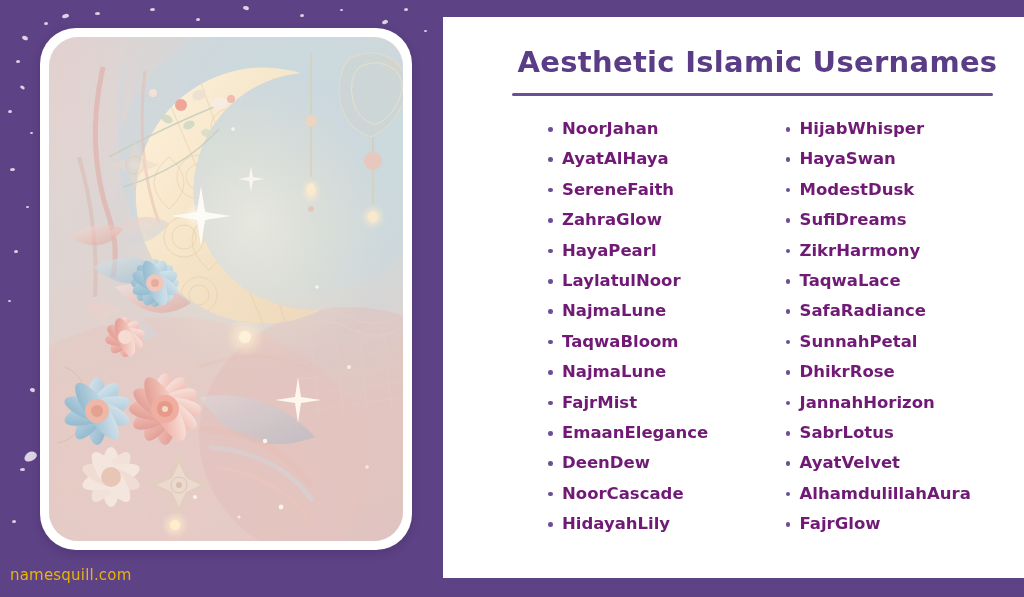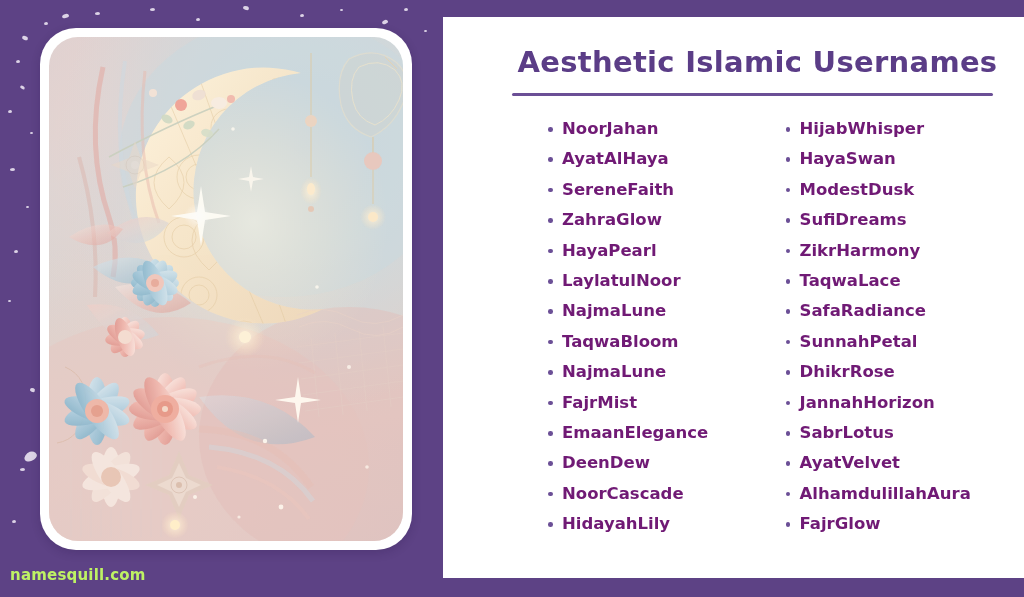--- a/index.html
+++ b/index.html
@@ -65,21 +65,21 @@
   }
   .name-item::before{
     content:"";position:absolute;left:0;top:13px;
     width:4.6px;height:4.6px;border-radius:50%;
     background:#6b4f96;
   }
 
   
   .watermark{
     position:absolute;left:10px;top:566px;
-    color:#bef264;font-size:15px;font-weight:700;letter-spacing:.2px;
+    color:#eab308;font-size:15px;font-weight:400;letter-spacing:.2px;
   }
 </style>
 </head>
 <body>
 
 <div class="canvas">
 
   <div class="speckles">
     <div class="spk" style="left:22px;top:36px;width:6px;height:4px;transform:rotate(25deg);"></div>
     <div class="spk" style="left:44px;top:22px;width:4px;height:3px;"></div>

